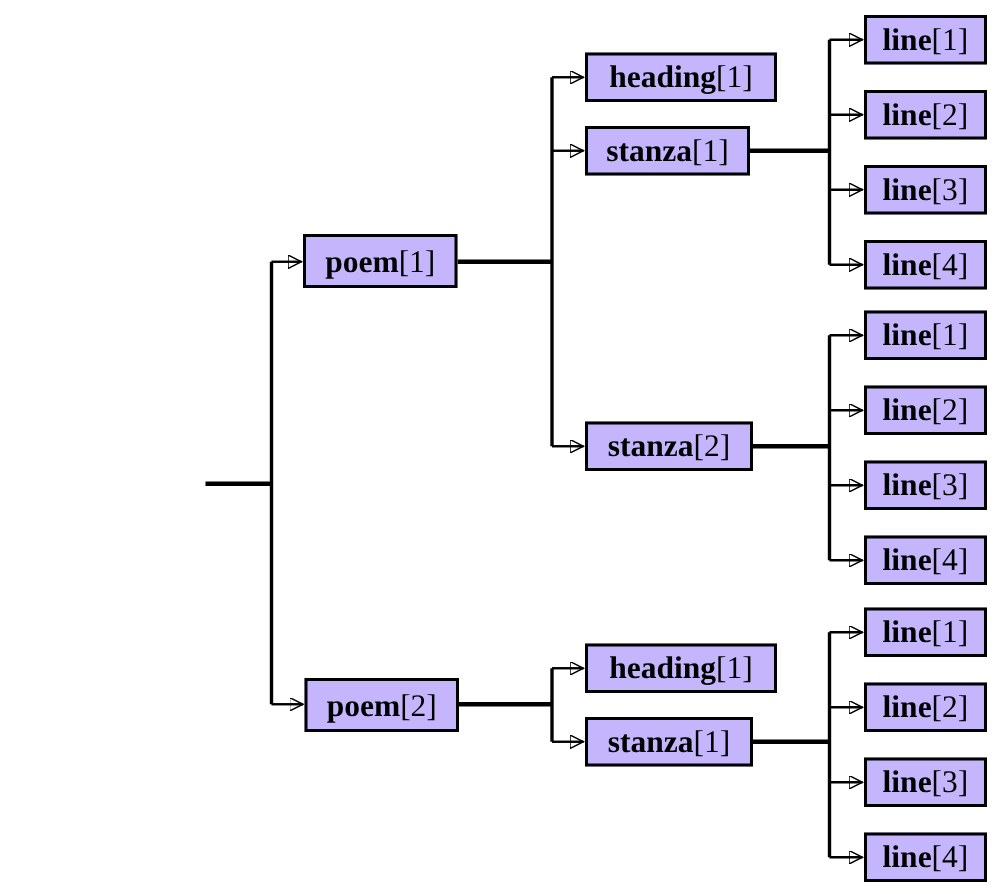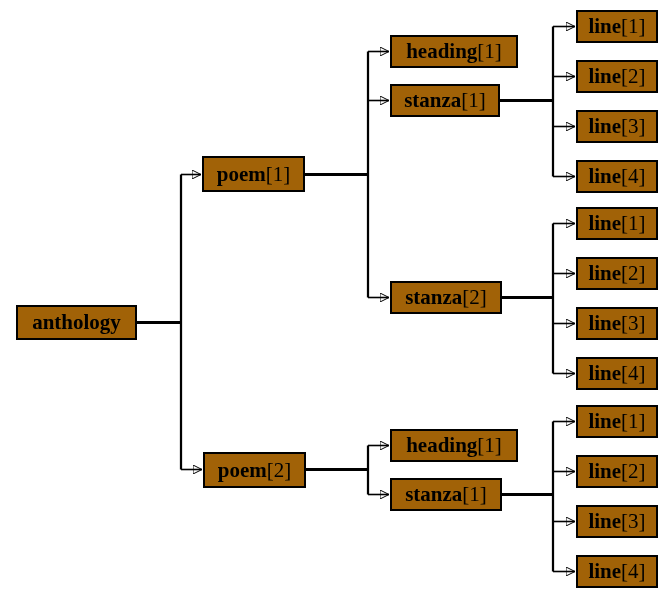--- a/index.html
+++ b/index.html
@@ -5,21 +5,21 @@
   html,body{margin:0;padding:0;}
   body{background:#ffffff;font-family:"Liberation Serif", serif;}
   .stage{position:relative;width:669px;height:596px;background:#ffffff;overflow:hidden;}
   .wires{position:absolute;left:0;top:0;}
   .wires path{stroke:#000000;fill:none;}
   .wires path.stub{stroke-width:3;}
   .wires path.trunk{stroke-width:2.25;}
   .wires path.branch{stroke-width:1.6;}
   .node{
     position:absolute;box-sizing:border-box;
-    background:#a16207;border:2px solid #000000;
+    background:#c4b5fd;border:2px solid #000000;
     display:flex;align-items:center;justify-content:center;
     font-size:21px;color:#000000;white-space:nowrap;line-height:1;
   }
   .node .nm{font-weight:700;}
   .node .ix{font-weight:400;}
 </style>
 </head>
 <body>
 
 <div class="stage">
@@ -74,24 +74,20 @@
     <g>
       <path class="stub" d="M502 494.5 H553"></path>
       <path class="trunk" d="M553 421.5 V571.5"></path>
       <path class="branch" marker-end="url(#arw)" d="M553 421.5 H575"></path>
       <path class="branch" marker-end="url(#arw)" d="M553 471.5 H575"></path>
       <path class="branch" marker-end="url(#arw)" d="M553 521.5 H575"></path>
       <path class="branch" marker-end="url(#arw)" d="M553 571.5 H575"></path>
     </g>
   </svg>
 
-  <div class="node" style="left:16px;top:305px;width:121px;height:35px">
-    <span class="nm">anthology</span>
-      <span class="ix"></span>
-  </div>
 
   <div class="node" style="left:202px;top:156px;width:103px;height:36px">
     <span class="nm">poem</span>
       <span class="ix">[1]</span>
   </div>
 
   <div class="node" style="left:203px;top:452px;width:103px;height:36px">
     <span class="nm">poem</span>
       <span class="ix">[2]</span>
   </div>

